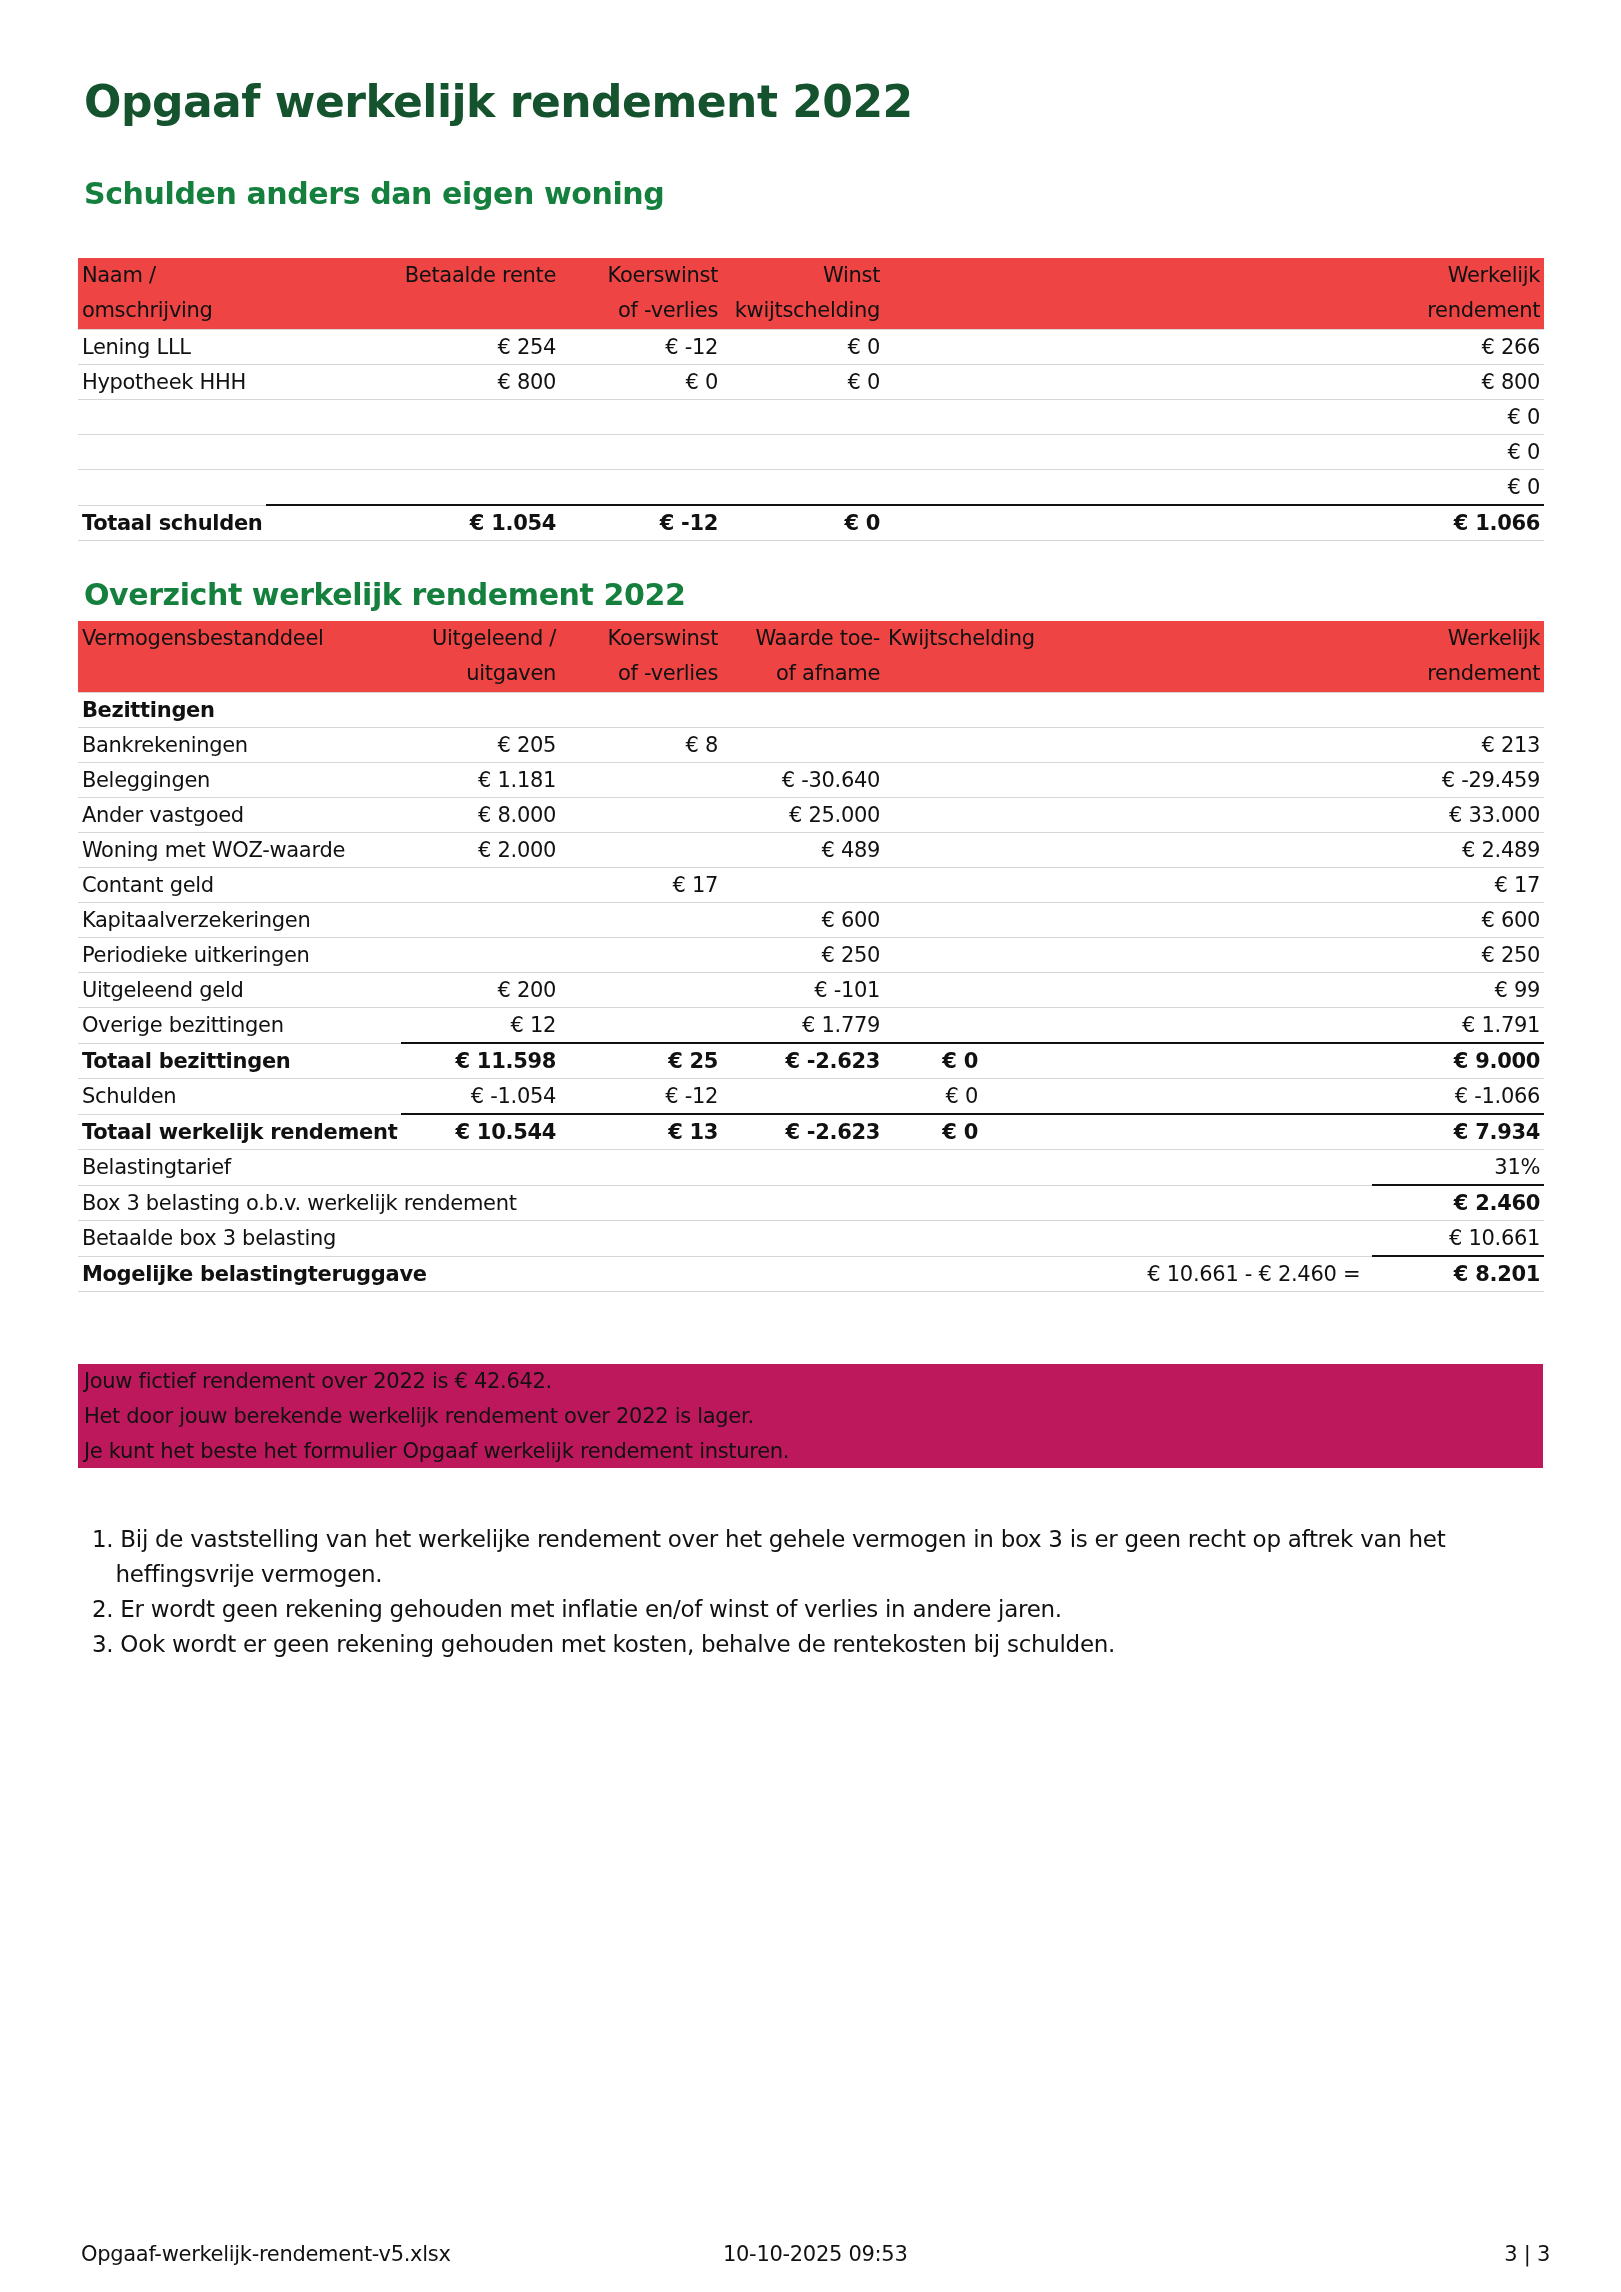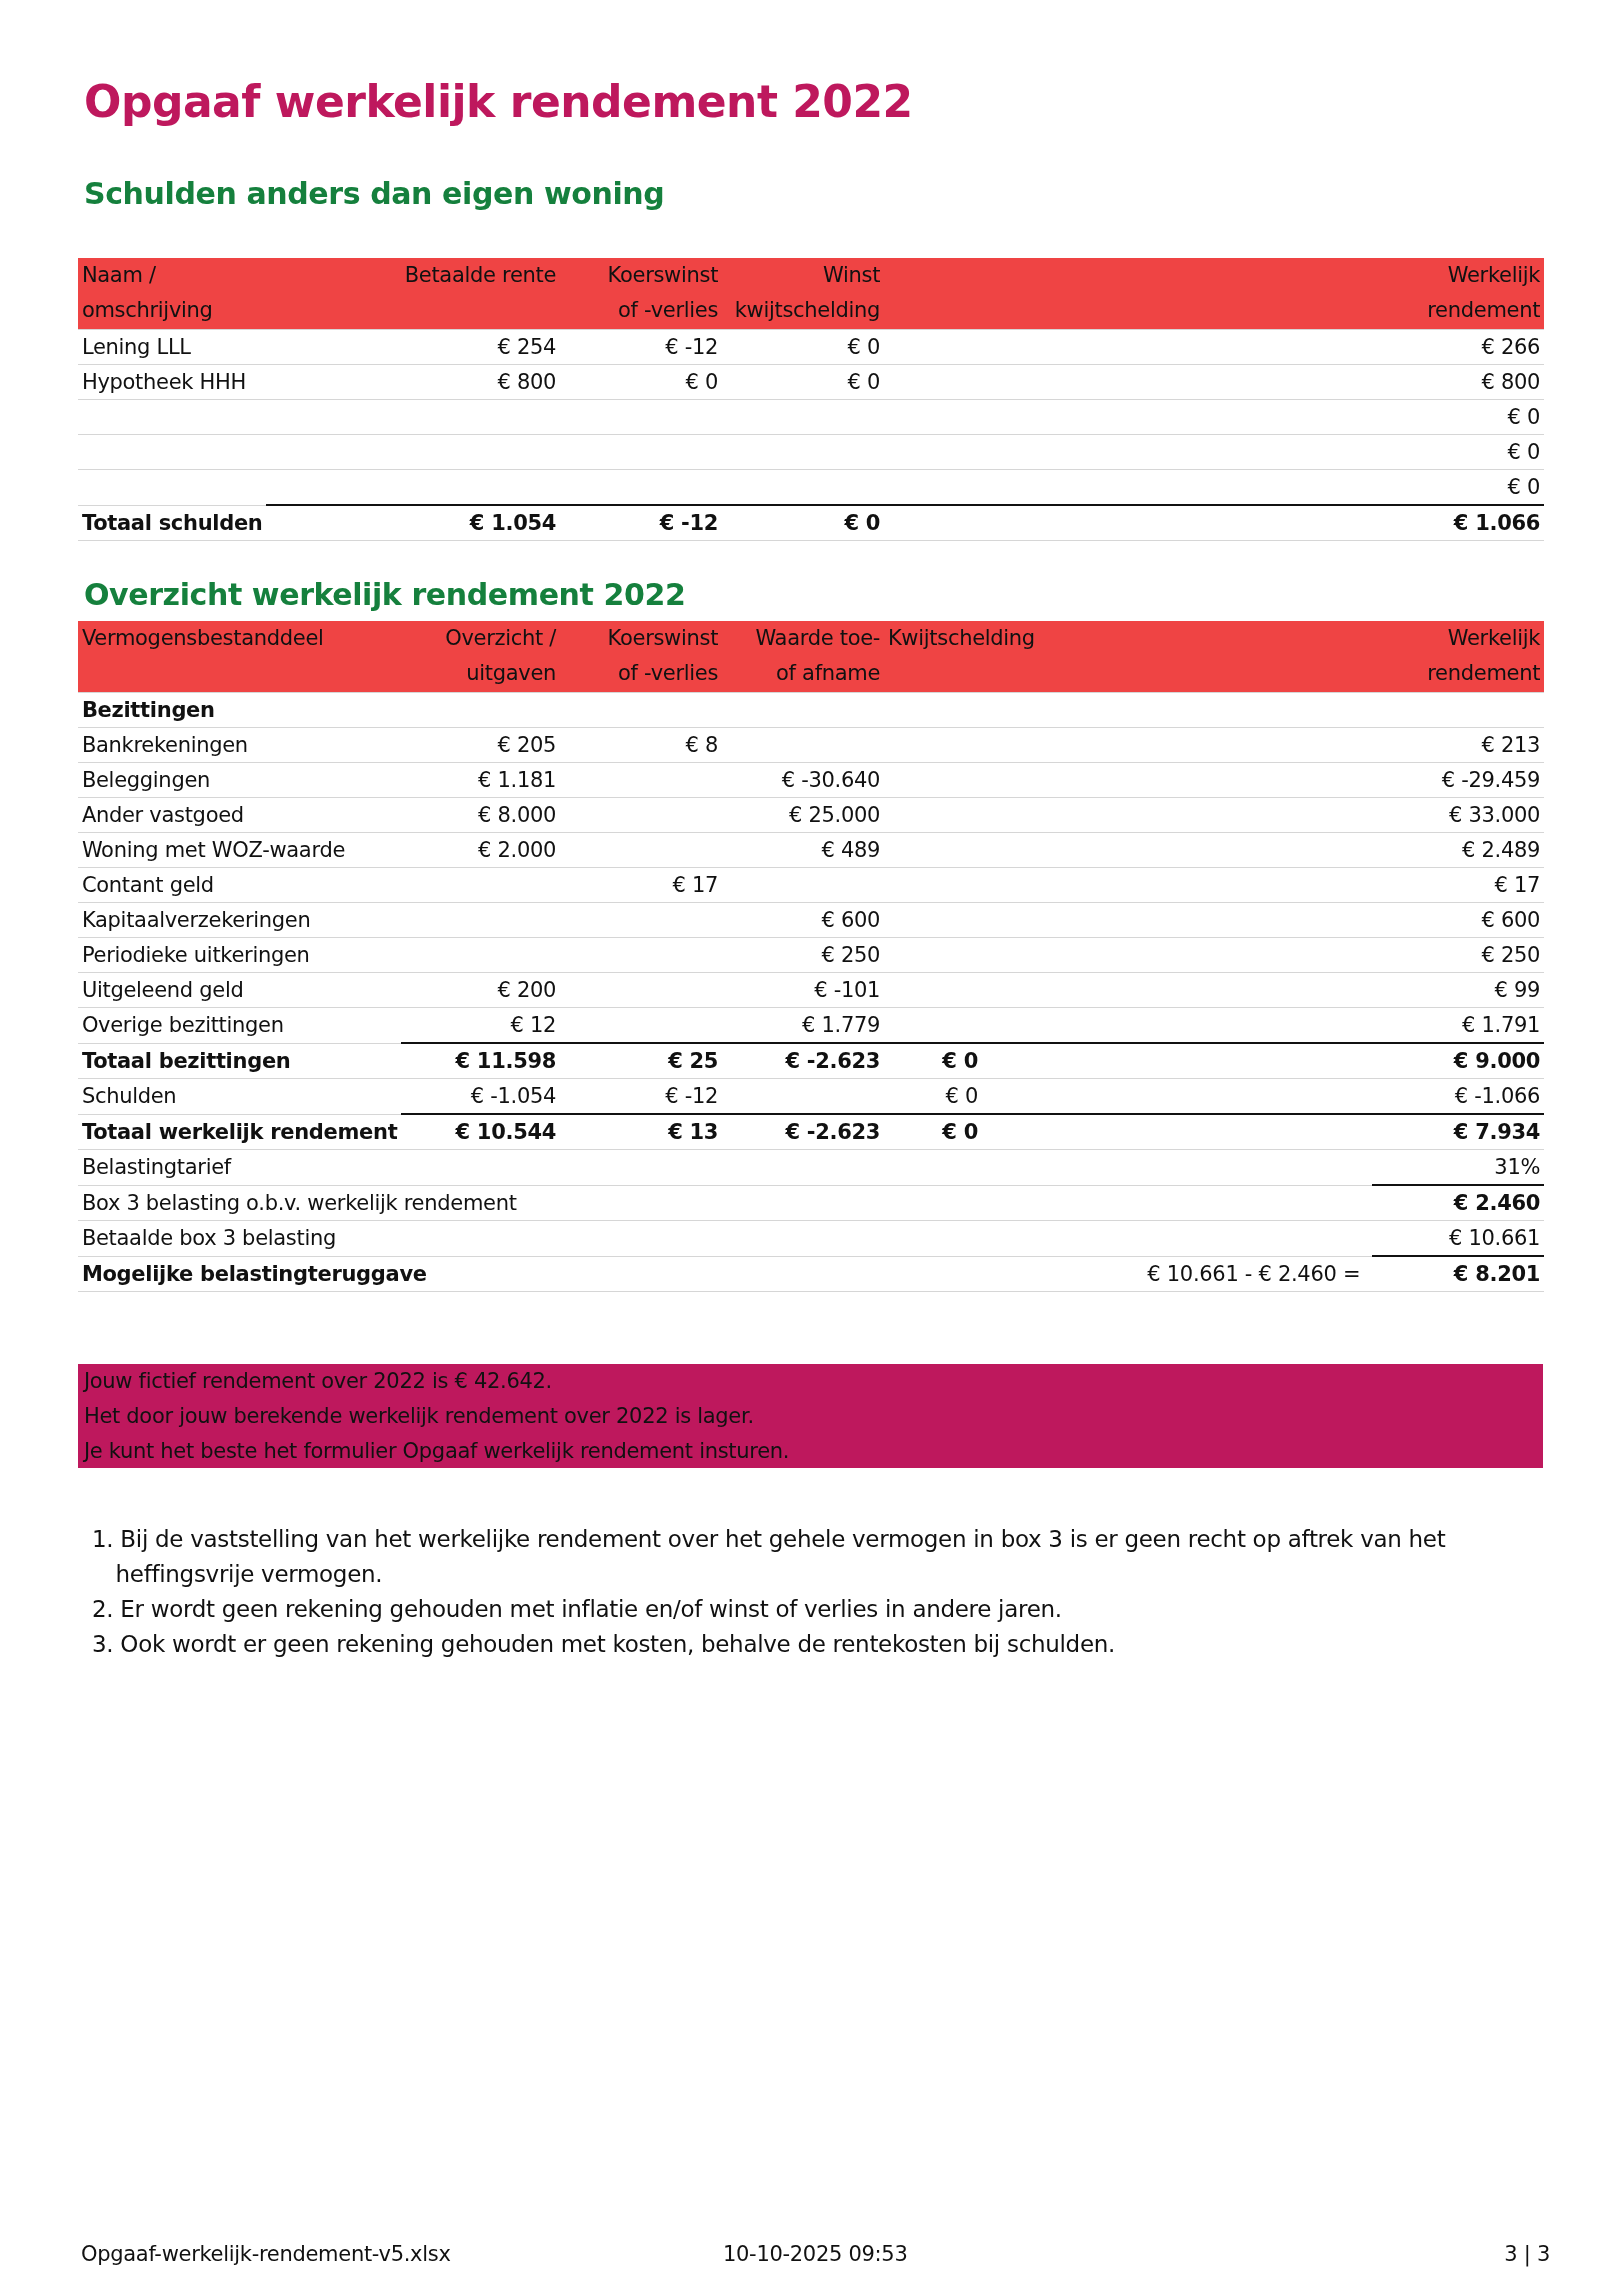--- a/index.html
+++ b/index.html
@@ -1,19 +1,19 @@
 <!DOCTYPE html>
 <html><head>
 <meta charset="utf-8">
 <style>
   html, body { margin: 0; padding: 0; background: #ffffff; }
   body { width: 1621px; height: 2293px; position: relative; overflow: hidden;
          font-family: "DejaVu Sans", sans-serif; color: #111; }
   h1.title { position: absolute; left: 84px; top: 76px; margin: 0; font-size: 44px; font-weight: bold;
-             font-family: "DejaVu Sans", sans-serif; letter-spacing: -0.5px; color: #be185d; }
+             font-family: "DejaVu Sans", sans-serif; letter-spacing: -0.5px; color: #14532d; }
   h2.sec { position: absolute; left: 84px; margin: 0; font-size: 30px; font-weight: bold;
            font-family: "DejaVu Sans", sans-serif; letter-spacing: -0.4px; color: #15803d; }
   table.grid { position: absolute; left: 78px; width: 1465px; border-collapse: collapse; table-layout: fixed;
                font-family: "DejaVu Sans", sans-serif; font-size: 21px; letter-spacing: -0.3px; }
   table.grid td, table.grid th { padding: 0 3.9px; height: 34px; border-bottom: 1.5px solid #d6d6d6;
                font-weight: normal; white-space: nowrap; vertical-align: middle; }
   table.grid thead th { background: #ef4444; vertical-align: top; line-height: 35px; height: 71px;
                border-bottom: 1.5px solid #d6d6d6; }
   table.grid thead th .l { display: block; }
   .r { text-align: right; }
@@ -132,21 +132,21 @@
       <col style="width:323px">
       <col style="width:172px">
   </colgroup>
   <thead>
     <tr>
       <th class="lft">
           <span class="l">Vermogensbestanddeel</span>
           <span class="l"></span>
         </th>
       <th class="r">
-          <span class="l">Overzicht /</span>
+          <span class="l">Uitgeleend /</span>
           <span class="l">uitgaven</span>
         </th>
       <th class="r">
           <span class="l">Koerswinst</span>
           <span class="l">of -verlies</span>
         </th>
       <th class="r">
           <span class="l">Waarde toe-</span>
           <span class="l">of afname</span>
         </th>

